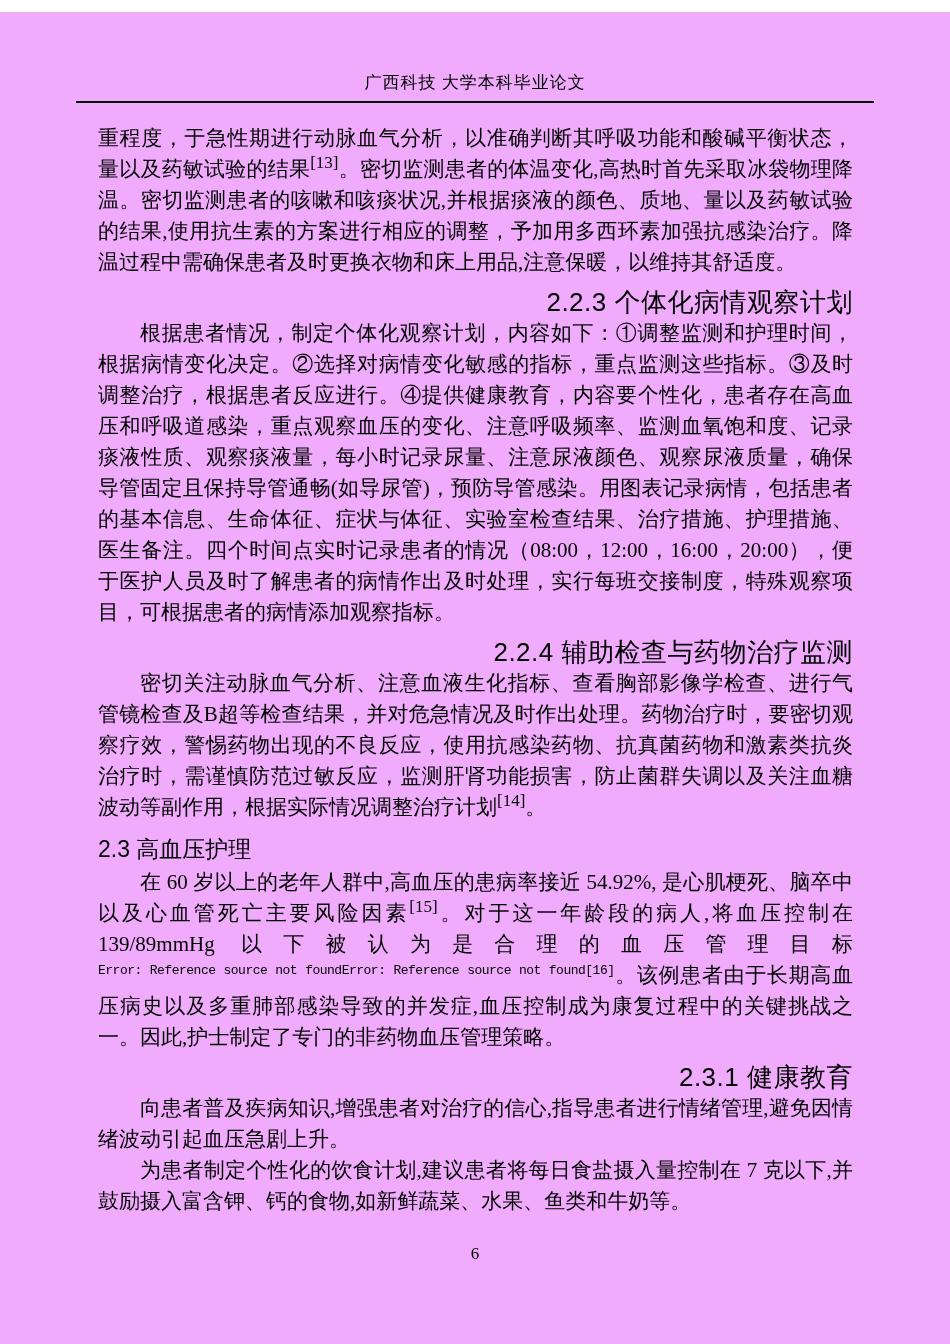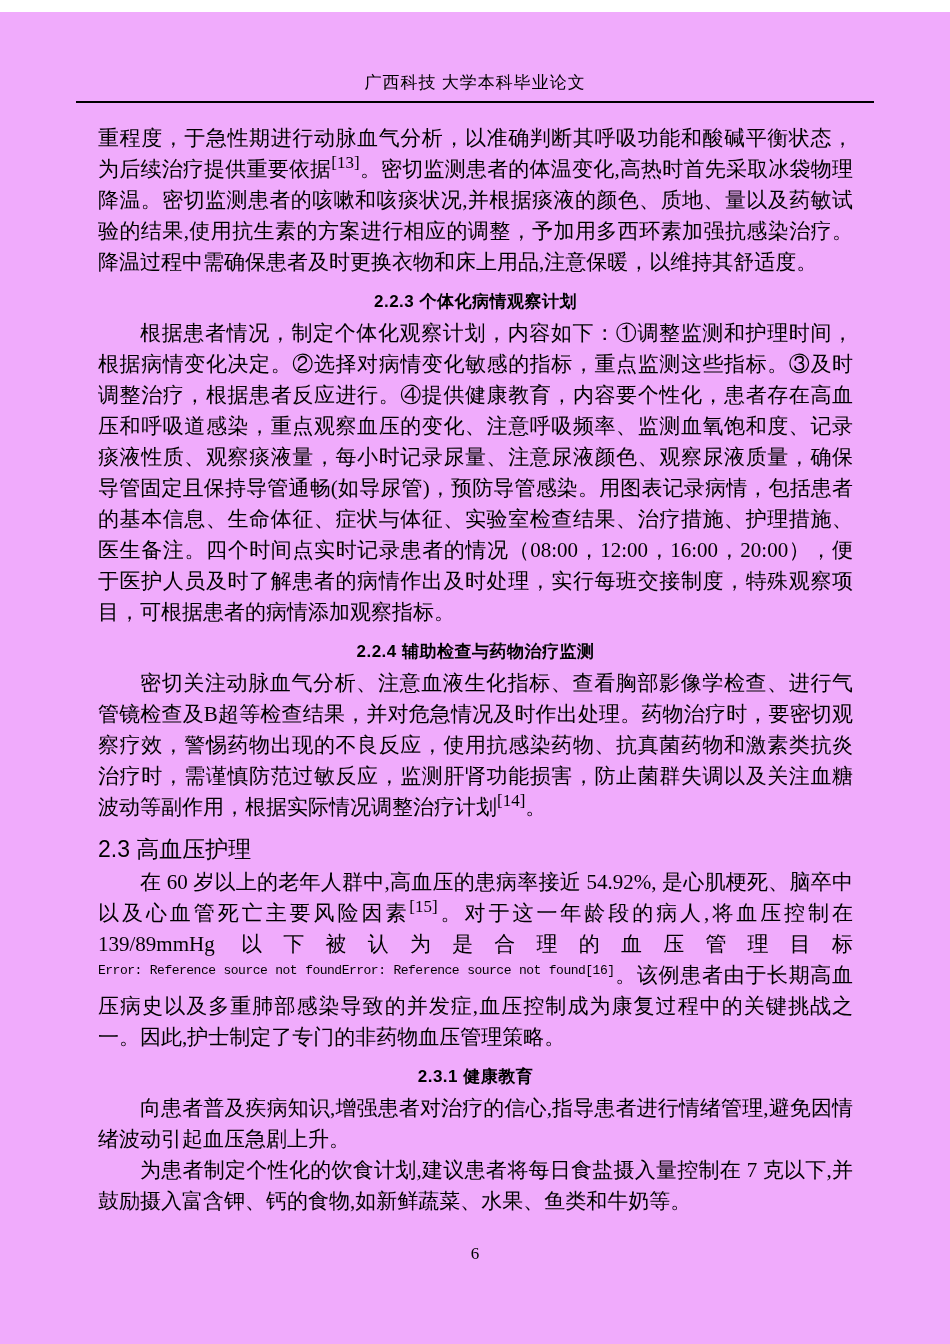--- a/index.html
+++ b/index.html
@@ -32,26 +32,26 @@
     margin: 20px 97px 0 98px;
     text-align: justify;
   }
   p.body {
     font-size: 21px;
     line-height: 31px;
   }
   p.indent { text-indent: 2em; }
   h3.sub {
     font-family: "Liberation Sans", "DejaVu Sans", sans-serif;
-    font-weight: bold;
-    font-size: 17px;
+    font-weight: normal;
+    font-size: 26px;
     line-height: 32px;
     margin-top: 8px;
     letter-spacing: 0.5px;
-    text-align: center;
+    text-align: right;
   }
   h2.sec {
     font-family: "Liberation Sans", "DejaVu Sans", sans-serif;
     font-weight: normal;
     font-size: 23px;
     line-height: 36px;
     margin-top: 8px;
     text-align: left;
   }
   sup.ref {
@@ -80,21 +80,21 @@
 <body>
 
 <div class="page">
 
   <div class="header">
     <div class="header-title">广西科技 大学本科毕业论文</div>
   </div>
 
   <div class="content">
 
-    <p class="body"><span>重程度，于急性期进行动脉血气分析，以准确判断其呼吸功能和酸碱平衡状态，为后续治疗提供重要依据</span><sup class="ref">[13]</sup><span>。密切监测患者的体温变化,高热时首先采取冰袋物理降温。密切监测患者的咳嗽和咳痰状况,并根据痰液的颜色、质地、量以及药敏试验的结果,使用抗生素的方案进行相应的调整，予加用多西环素加强抗感染治疗。降温过程中需确保患者及时更换衣物和床上用品,注意保暖，以维持其舒适度。</span></p>
+    <p class="body"><span>重程度，于急性期进行动脉血气分析，以准确判断其呼吸功能和酸碱平衡状态，量以及药敏试验的结果</span><sup class="ref">[13]</sup><span>。密切监测患者的体温变化,高热时首先采取冰袋物理降温。密切监测患者的咳嗽和咳痰状况,并根据痰液的颜色、质地、量以及药敏试验的结果,使用抗生素的方案进行相应的调整，予加用多西环素加强抗感染治疗。降温过程中需确保患者及时更换衣物和床上用品,注意保暖，以维持其舒适度。</span></p>
 
     <h3 class="sub">2.2.3 个体化病情观察计划</h3>
 
     <p class="body indent">根据患者情况，制定个体化观察计划，内容如下：①调整监测和护理时间，根据病情变化决定。②选择对病情变化敏感的指标，重点监测这些指标。③及时调整治疗，根据患者反应进行。④提供健康教育，内容要个性化，患者存在高血压和呼吸道感染，重点观察血压的变化、注意呼吸频率、监测血氧饱和度、记录痰液性质、观察痰液量，每小时记录尿量、注意尿液颜色、观察尿液质量，确保导管固定且保持导管通畅(如导尿管)，预防导管感染。用图表记录病情，包括患者的基本信息、生命体征、症状与体征、实验室检查结果、治疗措施、护理措施、医生备注。四个时间点实时记录患者的情况（08:00，12:00，16:00，20:00），便于医护人员及时了解患者的病情作出及时处理，实行每班交接制度，特殊观察项目，可根据患者的病情添加观察指标。</p>
 
     <h3 class="sub">2.2.4 辅助检查与药物治疗监测</h3>
 
     <p class="body indent"><span>密切关注动脉血气分析、注意血液生化指标、查看胸部影像学检查、进行气管镜检查及B超等检查结果，并对危急情况及时作出处理。药物治疗时，要密切观察疗效，警惕药物出现的不良反应，使用抗感染药物、抗真菌药物和激素类抗炎治疗时，需谨慎防范过敏反应，监测肝肾功能损害，防止菌群失调以及关注血糖波动等副作用，根据实际情况调整治疗计划</span><sup class="ref">[14]</sup><span>。</span></p>
 
     <h2 class="sec">2.3 高血压护理</h2>

